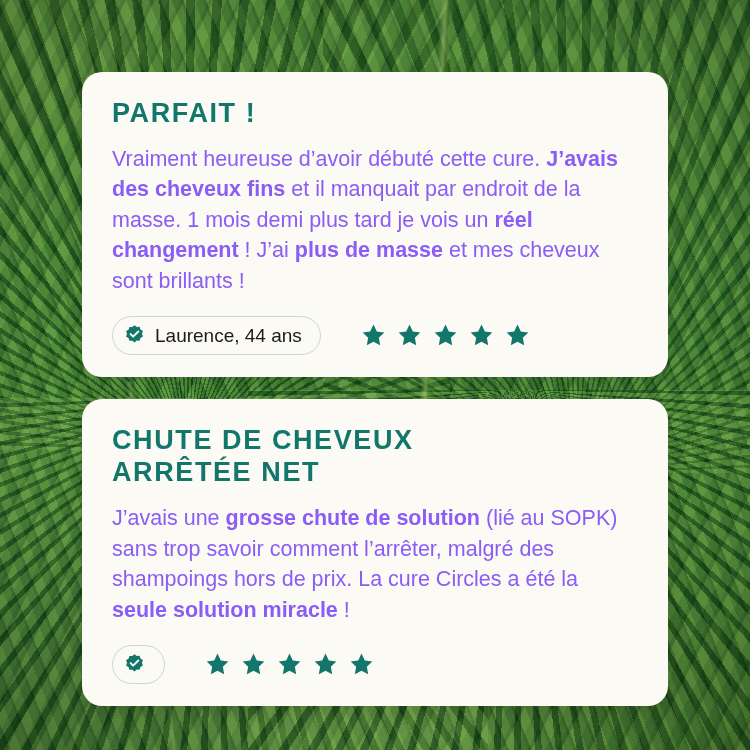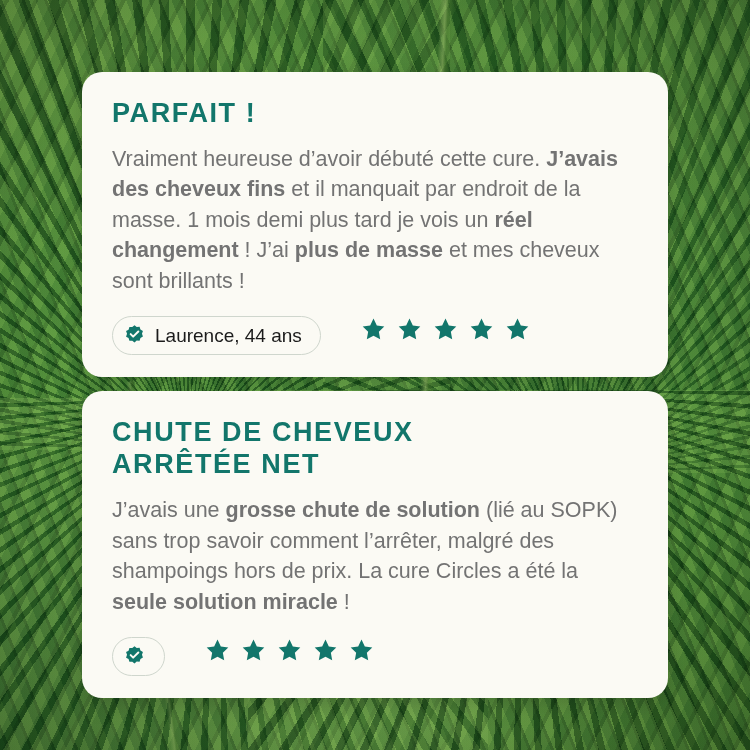--- a/index.html
+++ b/index.html
@@ -92,43 +92,43 @@
     position: absolute;
     left: 82px; top: 72px;
     width: 586px;
   }
   .card {
     background: #fbfaf4;
     border-radius: 20px;
     padding: 26px 30px 22px 30px;
     box-shadow: 0 6px 22px rgba(0,0,0,0.18);
   }
-  .card + .card { margin-top: 14px; }
+  .card + .card { margin-top: 22px; }
 
   .card-title {
     color: #12766b;
     font-weight: 800;
     font-size: 27px;
     letter-spacing: 1.6px;
     line-height: 1.18;
     margin: 0 0 14px 0;
     text-transform: uppercase;
     white-space: pre-line;
   }
   .card-body {
-    color: #737373;
+    color: #8b5cf6;
     font-size: 21.5px;
     line-height: 1.42;
     margin: 0 0 20px 0;
   }
   .card-body b { font-weight: 700; }
 
   .card-footer {
     display: flex;
-    align-items: flex-start;
+    align-items: center;
     gap: 39px;
   }
   .reviewer {
     display: inline-flex;
     align-items: center;
     gap: 9px;
     border: 1.5px solid #cfd6cd;
     border-radius: 999px;
     padding: 7px 18px 7px 10px;
     background: #fbfaf4;

